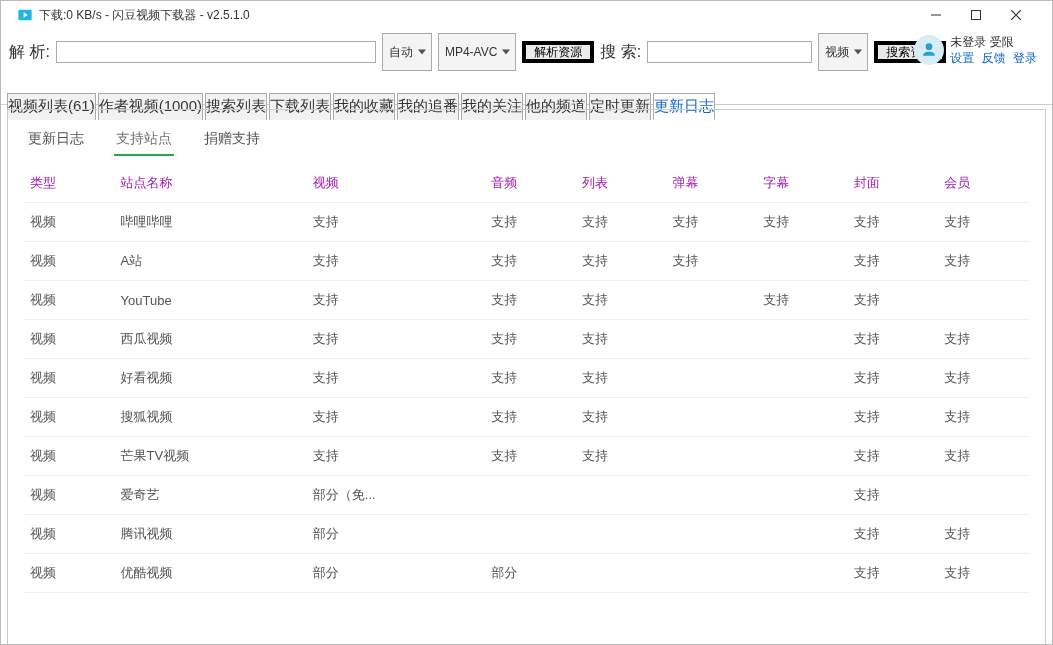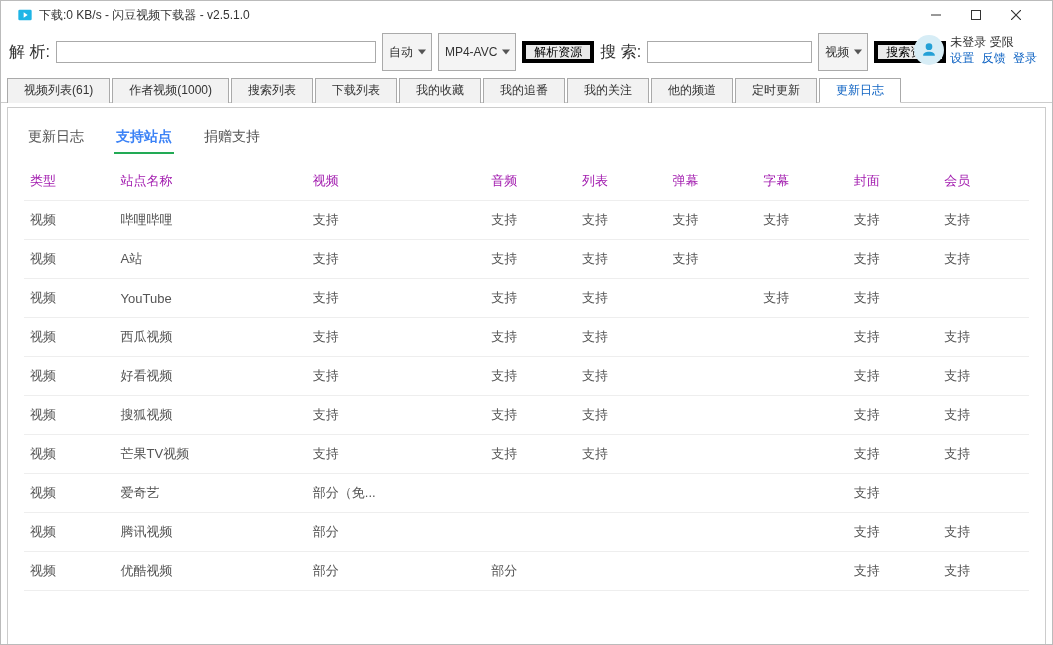--- a/index.html
+++ b/index.html
@@ -17,26 +17,26 @@
 .toolbar .select::after { content: ""; position: absolute; right: 5px; top: 50%; width: 0; height: 0; border-left: 4px solid transparent; border-right: 4px solid transparent; border-top: 5px solid #555; transform: translateY(-50%); }
 .toolbar .btn { height: 22px; border: 4px solid #000000; background: #eaeaea; padding: 0 8px; font-size: 12px; cursor: pointer; display: inline-flex; align-items: center; }
 .toolbar .search-input { width: 165px; }
 .right-panel { position: absolute; right: 12px; top: 34px; display: flex; align-items: center; gap: 6px; }
 .right-panel .avatar { width: 30px; height: 30px; border-radius: 50%; background: #d7edf6; display: flex; align-items: center; justify-content: center; }
 .right-panel .avatar svg { width: 20px; height: 20px; fill: #24a0d6; }
 .right-panel .links { display: flex; flex-direction: column; font-size: 12px; line-height: 16px; }
 .right-panel .links .row1 { color: #333; }
 .right-panel .links .row2 a { color: #0f63c3; text-decoration: none; margin-right: 4px; cursor: pointer; }
 .tabstrip { display: flex; border-bottom: 1px solid #ccc; padding: 0 6px; margin-top: 2px; }
-.tabstrip .tab { border: 1px solid #aaa; border-bottom: none; background: #f2f2f2; padding: 3px 16px; font-size: 12px; margin-right: 2px; cursor: pointer; position: relative; top: 1px; }
+.tabstrip .tab { border: 1px solid #aaa; border-bottom: none; background: #f2f2f2; padding: 3px 0; font-size: 15px; margin-right: 2px; cursor: pointer; position: relative; top: 16px; }
 .tabstrip .tab.active { background: #fff; border-bottom: 1px solid #fff; }
 .content { border: 1px solid #ccc; margin: 4px 6px 6px 6px; height: 545px; overflow-y: auto; position: relative; }
 .inner-tabs { display: flex; gap: 28px; padding: 14px 18px 0 18px; font-size: 14px; }
 .inner-tabs .itab { padding: 6px 2px; cursor: pointer; color: #555; border-bottom: 2px solid transparent; }
-.inner-tabs .itab.active { color: #3b82f6; border-bottom: 2px solid #22aa55; font-weight: bold; }
+.inner-tabs .itab.active { color: #737373; border-bottom: 2px solid #22aa55; }
 .notice { margin: 18px 16px 8px 16px; padding: 16px 14px; border-left: 4px solid #22aa55; background: #fafafa; color: #d8524f; font-size: 15px; line-height: 1.6; }
 .support-table { width: calc(100% - 32px); margin: 8px 16px; border-collapse: collapse; font-size: 13px; color: #555; }
 .support-table th, .support-table td { text-align: left; padding: 10px 6px; border-bottom: 1px solid #eee; font-weight: normal; }
 .support-table th { color: #a21caf; }
 a { text-decoration: none; }
 </style>
 </head>
 <body>
 
 <div class="titlebar">

